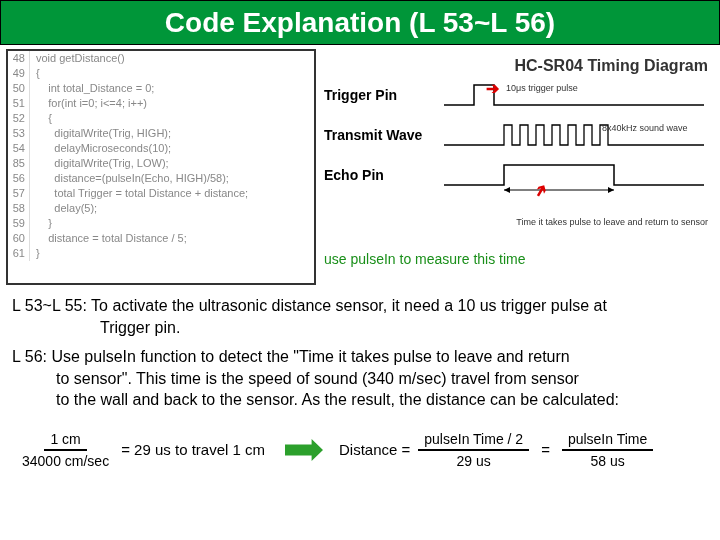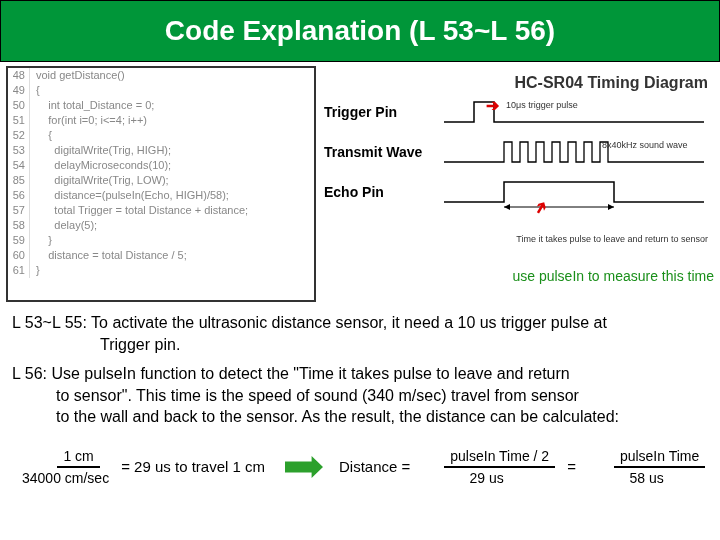--- a/index.html
+++ b/index.html
@@ -1,38 +1,38 @@
 <!DOCTYPE html>
 <html><head>
 <meta charset="utf-8">
 <style>
   * { margin: 0; padding: 0; box-sizing: border-box; }
   body { width: 720px; height: 540px; background: #fff; font-family: Arial, sans-serif; position: relative; overflow: hidden; }
-  .header { background: #009639; height: 62px; border: 1px solid #000; display: flex; align-items: center; justify-content: center; }
+  .header { background: #009639; height: 45px; border: 1px solid #000; display: flex; align-items: center; justify-content: center; }
   .header h1 { color: #fff; font-size: 28px; font-weight: bold; }
   .content { display: flex; padding: 4px 6px 2px 6px; gap: 8px; }
   .code-box { border: 2px solid #333; width: 310px; height: 236px; font-family: Liberation Sans, sans-serif; background: #fff; }
   .code-row { display: flex; font-size: 11px; line-height: 15px; }
   .lnum { width: 22px; text-align: right; color: #888; padding-right: 4px; border-right: 1px solid #ddd; }
   .lcode { padding-left: 6px; white-space: pre; color: #888; }
   .diagram { flex: 1; position: relative; height: 222px; }
   .diagram-title { text-align: right; font-size: 16px; font-weight: bold; color: #333; padding-right: 6px; padding-top: 8px; }
   .signal-row { display: flex; align-items: center; height: 40px; position: relative; }
   .sig-label { font-size: 14px; font-weight: bold; width: 110px; }
   .sig-draw { flex: 1; position: relative; height: 40px; }
   svg.timing { width: 100%; height: 40px; }
   .arrow-red { position: absolute; font-size: 16px; color: #d00; font-weight: bold; }
   .anno { position: absolute; font-size: 9px; color: #333; }
-  .caption { color: #1a8f1a; font-size: 14px; text-align: right; margin-top: 6px; }
+  .caption { color: #1a8f1a; font-size: 14px; text-align: left; margin-top: 6px; }
   .explain { padding: 8px 12px; font-size: 16px; line-height: 1.35; }
   .explain p { margin-bottom: 8px; }
   .indent { padding-left: 88px; display: block; }
   .formula-row { display: flex; align-items: center; padding: 4px 12px 0 22px; font-size: 15px; gap: 8px; }
   .frac { display: inline-flex; flex-direction: column; align-items: center; font-size: 14px; }
-  .frac .num { border-bottom: 2px solid #000; padding: 0 6px 2px; margin-left: 26px; }
+  .frac .num { border-bottom: 2px solid #000; padding: 0 6px 2px; }
   .frac .den { padding-top: 2px; }
   .eq { padding: 0 4px; }
   .arrow-block { width: 38px; height: 22px; background: #2ca02c; position: relative; margin: 0 8px; clip-path: polygon(0 25%, 70% 25%, 70% 0, 100% 50%, 70% 100%, 70% 75%, 0 75%); }
 </style>
 </head>
 <body>
 
 <div class="header">
   <h1>Code Explanation (L 53~L 56)</h1>
 </div>

